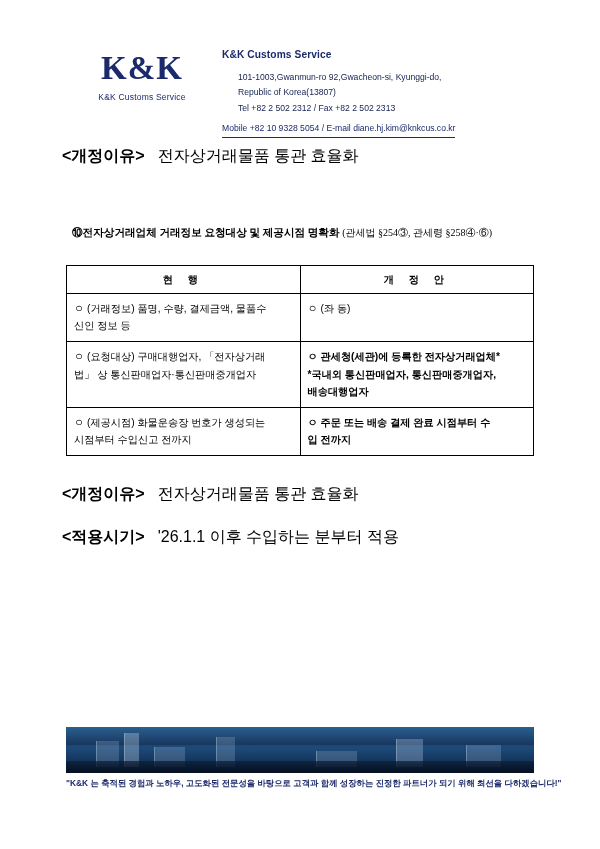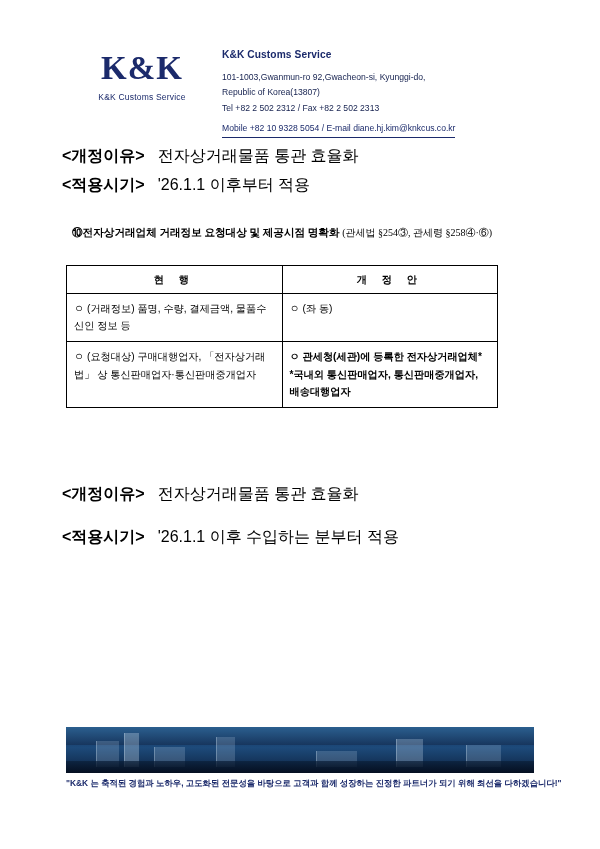--- a/index.html
+++ b/index.html
@@ -59,21 +59,21 @@
     line-height: 1.78;
     color: #15214f;
   }
   .addr-title {
     font-size: 10.2px;
     font-weight: bold;
     color: #1b2a6b;
     margin-bottom: 6px;
     letter-spacing: 0.1px;
   }
-  .addr-line { white-space: nowrap; }
+  .addr-line { white-space: nowrap; margin-left: 16px; }
   .addr-contact {
     margin-top: 5px;
     font-weight: normal;
     font-size: 8.6px;
     color: #1b2a6b;
     border-bottom: 1px solid #1b2a6b;
     display: inline-block;
     padding-bottom: 1px;
   }
 
@@ -102,21 +102,21 @@
   .heading .law {
     font-weight: normal;
     font-size: 10px;
   }
 
   
   .cmp-table {
     position: absolute;
     left: 66px;
     top: 265px;
-    width: 432px;
+    width: 468px;
     border-collapse: collapse;
     table-layout: fixed;
     font-size: 10.2px;
   }
   .cmp-table th, .cmp-table td {
     border: 1px solid #000000;
     vertical-align: top;
     padding: 6px 7px 7px 7px;
     line-height: 1.68;
   }
@@ -194,23 +194,20 @@
       <div class="addr-line">101-1003,Gwanmun-ro 92,Gwacheon-si, Kyunggi-do,</div>
       <div class="addr-line">Republic of Korea(13807)</div>
       <div class="addr-line">Tel +82 2 502 2312 / Fax +82 2 502 2313</div>
       <div class="addr-contact">Mobile +82 10 9328 5054 / E-mail diane.hj.kim@knkcus.co.kr</div>
     </div>
   </div>
 
   <div class="note" style="left:62px; top:146px;">
     <b>&lt;개정이유&gt;</b><span class="gap"></span><span>전자상거래물품 통관 효율화</span>
   </div>
-  <div class="note" style="left:62px; top:175px;">
-    <b>&lt;적용시기&gt;</b><span class="gap"></span><span>'26.1.1 이후부터 적용</span>
-  </div>
 
   <div class="heading">
     <span>⑩전자상거래업체 거래정보 요청대상 및 제공시점 명확화</span>
     <span class="law">(관세법 §254③, 관세령 §258④·⑥)</span>
   </div>
 
   <table class="cmp-table">
     <thead>
       <tr>
         <th>현 행</th>
@@ -229,20 +226,30 @@
       </tr>
       <tr>
         <td class="left-col">
           <span class="cell-line">ㅇ (요청대상) 구매대행업자, 「전자상거래</span>
           <span class="cell-line">법」 상 통신판매업자·통신판매중개업자</span>
         </td>
         <td class="right-col">
           <span class="cell-line b">ㅇ 관세청(세관)에 등록한 전자상거래업체*</span>
           <span class="cell-line b">*국내외 통신판매업자, 통신판매중개업자,</span>
           <span class="cell-line b">배송대행업자</span>
+        </td>
+      </tr>
+      <tr>
+        <td class="left-col">
+          <span class="cell-line">ㅇ (제공시점) 화물운송장 번호가 생성되는</span>
+          <span class="cell-line">시점부터 수입신고 전까지</span>
+        </td>
+        <td class="right-col">
+          <span class="cell-line b">ㅇ 주문 또는 배송 결제 완료 시점부터 수</span>
+          <span class="cell-line b">입 전까지</span>
         </td>
       </tr>
     </tbody>
   </table>
 
   <div class="note" style="left:62px; top:484px;">
     <b>&lt;개정이유&gt;</b><span class="gap"></span><span>전자상거래물품 통관 효율화</span>
   </div>
   <div class="note" style="left:62px; top:527px;">
     <b>&lt;적용시기&gt;</b><span class="gap"></span><span>'26.1.1 이후 수입하는 분부터 적용</span>

